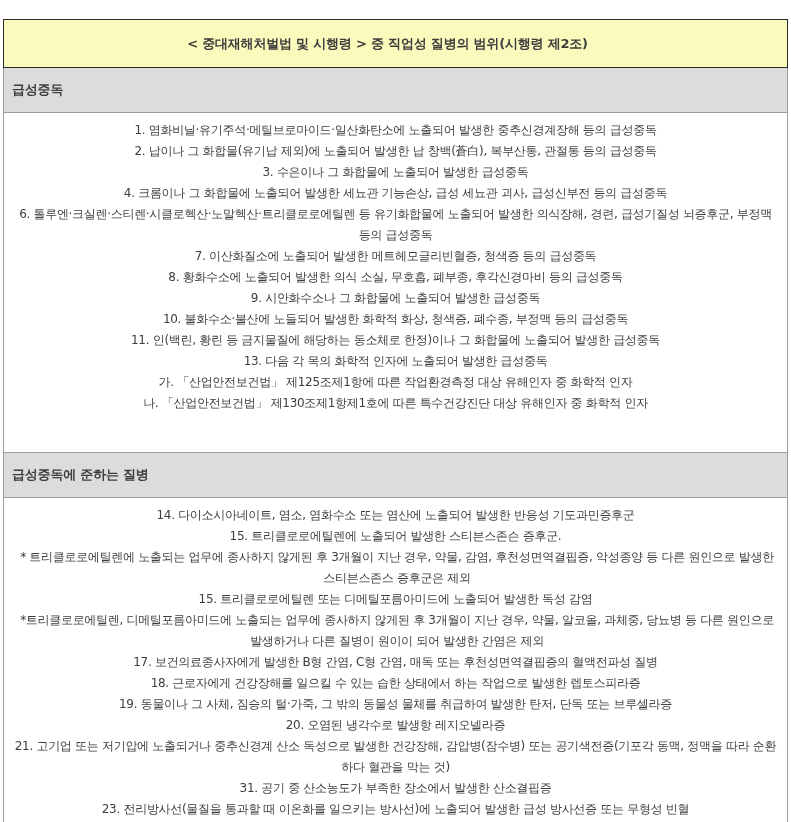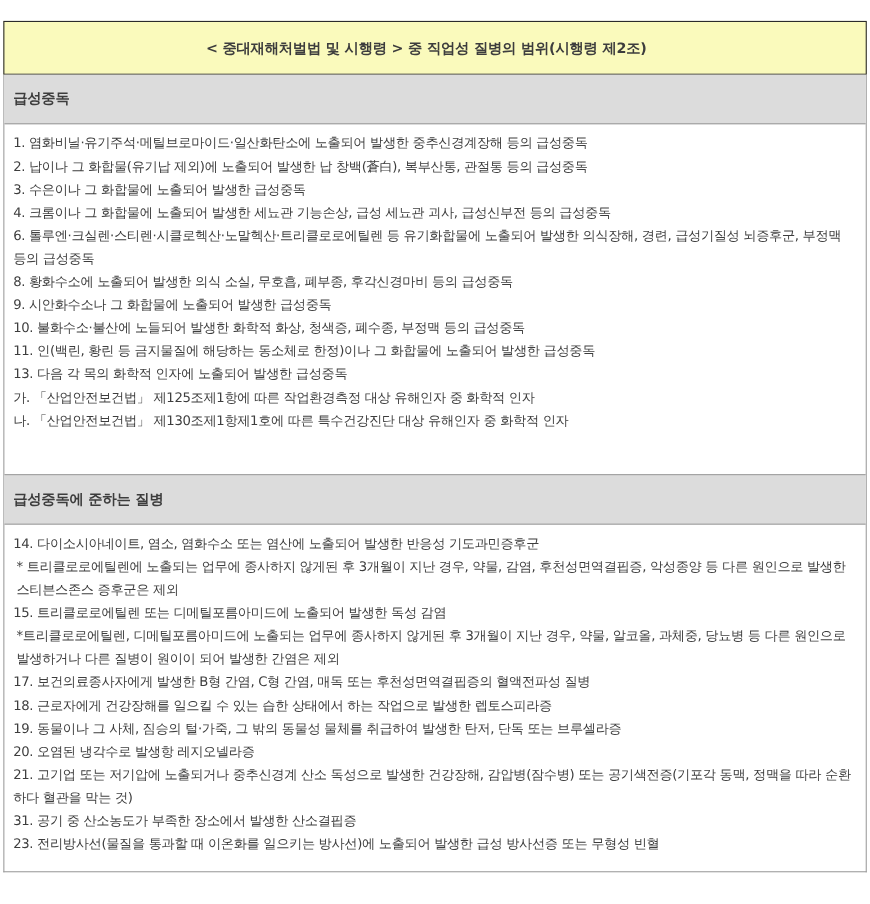--- a/index.html
+++ b/index.html
@@ -43,20 +43,21 @@
   }
   .section + .section .section-header {
     border-top: 1px solid var(--border, #9e9e9e);
     margin-top: 24px;
   }
   .section-body {
     padding: 7px 8px 14px 8px;
     font-size: 12px;
     line-height: 21px;
     letter-spacing: -0.3px;
+    text-align: center;
   }
   .item {
     white-space: normal;
   }
   .item.note {
     padding-left: 3px;
   }
 </style>
 </head>
 <body>
@@ -65,33 +66,35 @@
   <div class="title-bar">&lt; 중대재해처벌법 및 시행령 &gt;  중 직업성 질병의 범위(시행령 제2조)</div>
   <div class="table">
     <div class="section">
       <div class="section-header">급성중독</div>
       <div class="section-body">
           <div class="item">1. 염화비닐·유기주석·메틸브로마이드·일산화탄소에 노출되어 발생한 중추신경계장해 등의 급성중독</div>
           <div class="item">2. 납이나 그 화합물(유기납 제외)에 노출되어 발생한 납 창백(蒼白), 복부산통, 관절통 등의 급성중독</div>
           <div class="item">3. 수은이나 그 화합물에 노출되어 발생한 급성중독</div>
           <div class="item">4. 크롬이나 그 화합물에 노출되어 발생한 세뇨관 기능손상, 급성 세뇨관 괴사, 급성신부전 등의 급성중독</div>
           <div class="item">6. 톨루엔·크실렌·스티렌·시클로헥산·노말헥산·트리클로로에틸렌 등 유기화합물에 노출되어 발생한 의식장해, 경련, 급성기질성 뇌증후군, 부정맥 등의 급성중독</div>
+          <div class="item">7. 이산화질소에 노출되어 발생한 메트헤모글리빈혈증, 청색증 등의 급성중독</div>
           <div class="item">8. 황화수소에 노출되어 발생한 의식 소실, 무호흡, 폐부종, 후각신경마비 등의 급성중독</div>
           <div class="item">9. 시안화수소나 그 화합물에 노출되어 발생한 급성중독</div>
           <div class="item">10. 불화수소·불산에 노들되어 발생한 화학적 화상, 청색증, 폐수종, 부정맥 등의 급성중독</div>
           <div class="item">11. 인(백린, 황린 등 금지물질에 해당하는 동소체로 한정)이나 그 화합물에 노출되어 발생한 급성중독</div>
           <div class="item">13. 다음 각 목의 화학적 인자에 노출되어 발생한 급성중독</div>
           <div class="item">가. 「산업안전보건법」 제125조제1항에 따른 작업환경측정 대상 유해인자 중 화학적 인자</div>
           <div class="item">나. 「산업안전보건법」 제130조제1항제1호에 따른 특수건강진단 대상 유해인자 중 화학적 인자</div>
         </div>
     </div>
     <div class="section">
       <div class="section-header">급성중독에 준하는 질병</div>
       <div class="section-body">
           <div class="item">14. 다이소시아네이트, 염소, 염화수소 또는 염산에 노출되어 발생한 반응성 기도과민증후군</div>
+          <div class="item">15. 트리클로로에틸렌에 노출되어 발생한 스티븐스존슨 증후군.</div>
           <div class="item note">* 트리클로로에틸렌에 노출되는 업무에 종사하지 않게된 후 3개월이 지난 경우, 약물, 감염, 후천성면역결핍증, 악성종양 등 다른 원인으로 발생한 스티븐스존스 증후군은 제외</div>
           <div class="item">15. 트리클로로에틸렌 또는 디메틸포름아미드에 노출되어 발생한 독성 감염</div>
           <div class="item note">*트리클로로에틸렌, 디메틸포름아미드에 노출되는 업무에 종사하지 않게된 후 3개월이 지난 경우, 약물, 알코올, 과체중, 당뇨병 등 다른 원인으로 발생하거나 다른 질병이 원이이 되어 발생한 간염은 제외</div>
           <div class="item">17. 보건의료종사자에게 발생한 B형 간염, C형 간염, 매독 또는 후천성면역결핍증의 혈액전파성 질병</div>
           <div class="item">18. 근로자에게 건강장해를 일으킬 수 있는 습한 상태에서 하는 작업으로 발생한 렙토스피라증</div>
           <div class="item">19. 동물이나 그 사체, 짐승의 털·가죽, 그 밖의 동물성 물체를 취급하여 발생한 탄저, 단독 또는 브루셀라증</div>
           <div class="item">20. 오염된 냉각수로 발생항 레지오넬라증</div>
           <div class="item">21. 고기업 또는 저기압에 노출되거나 중추신경계 산소 독성으로 발생한 건강장해, 감압병(잠수병) 또는 공기색전증(기포각 동맥, 정맥을 따라 순환하다 혈관을 막는 것)</div>
           <div class="item">31. 공기 중 산소농도가 부족한 장소에서 발생한 산소결핍증</div>
           <div class="item">23. 전리방사선(물질을 통과할 때 이온화를 일으키는 방사선)에 노출되어 발생한 급성 방사선증 또는 무형성 빈혈</div>

